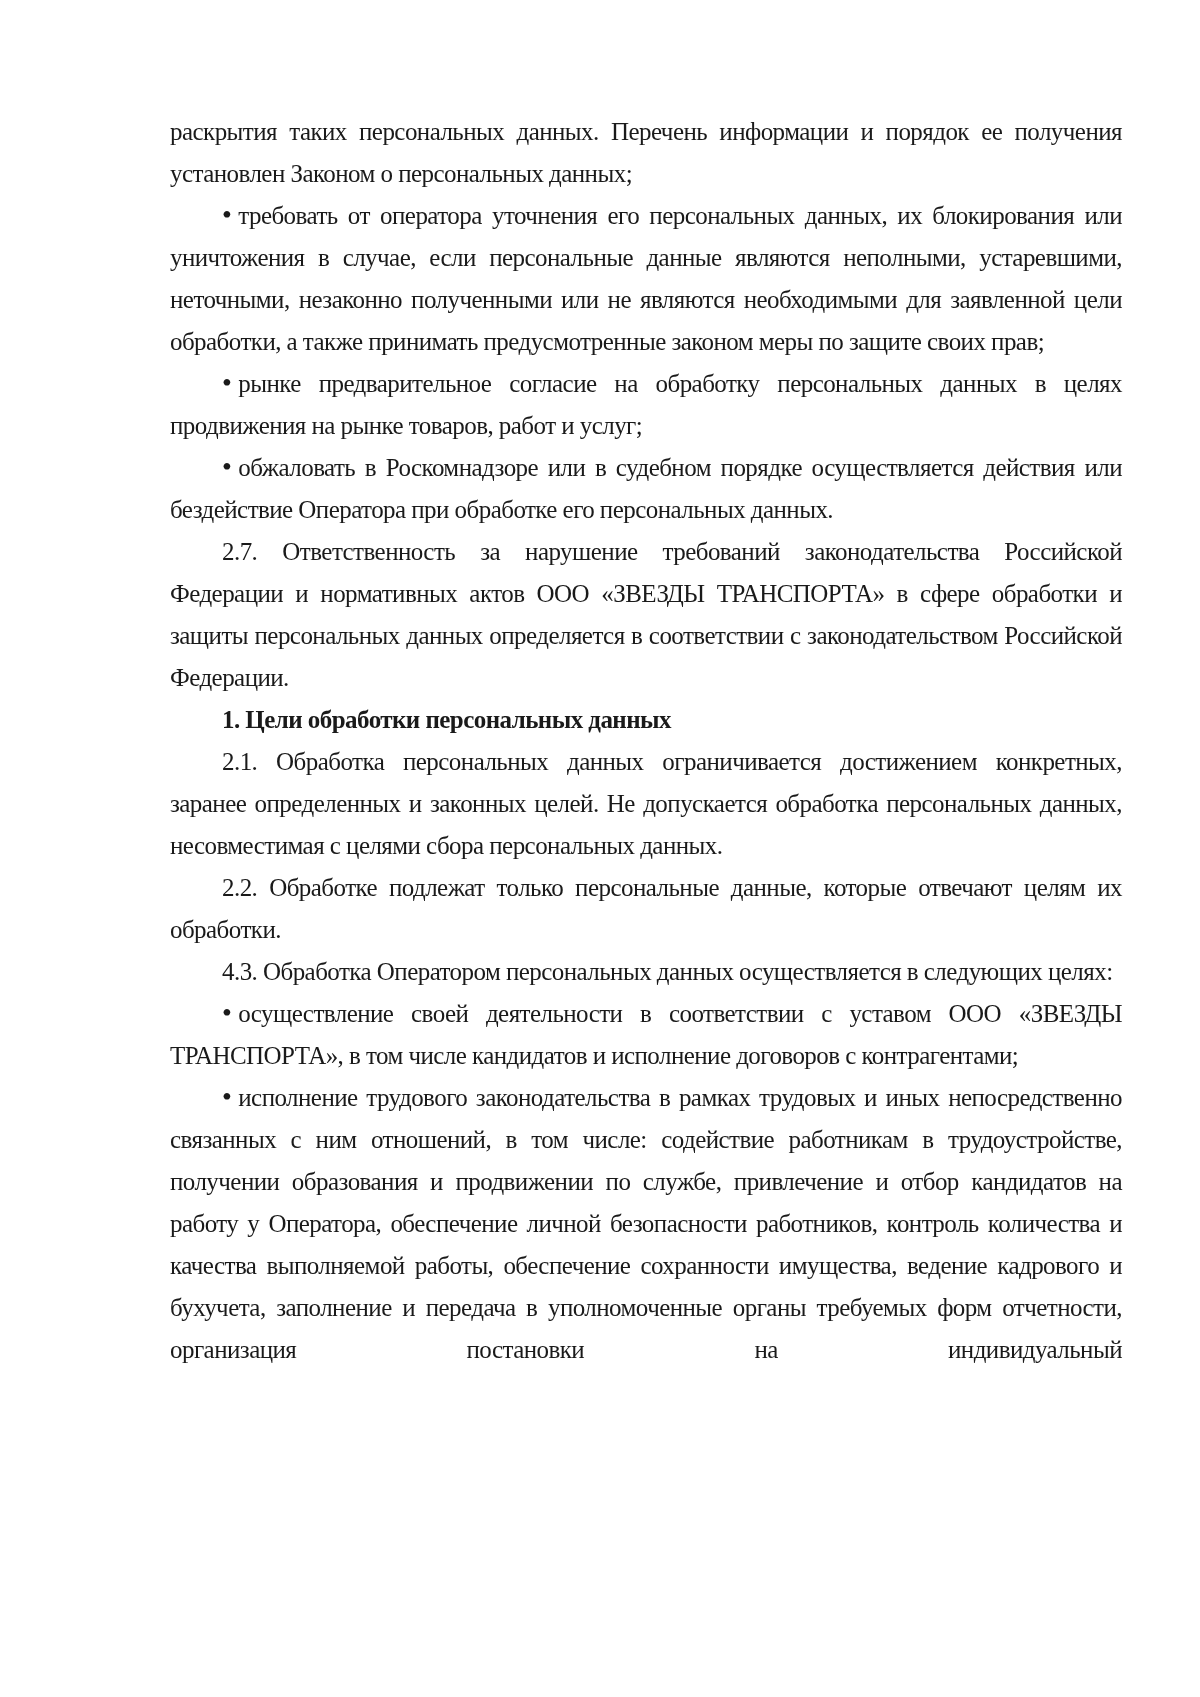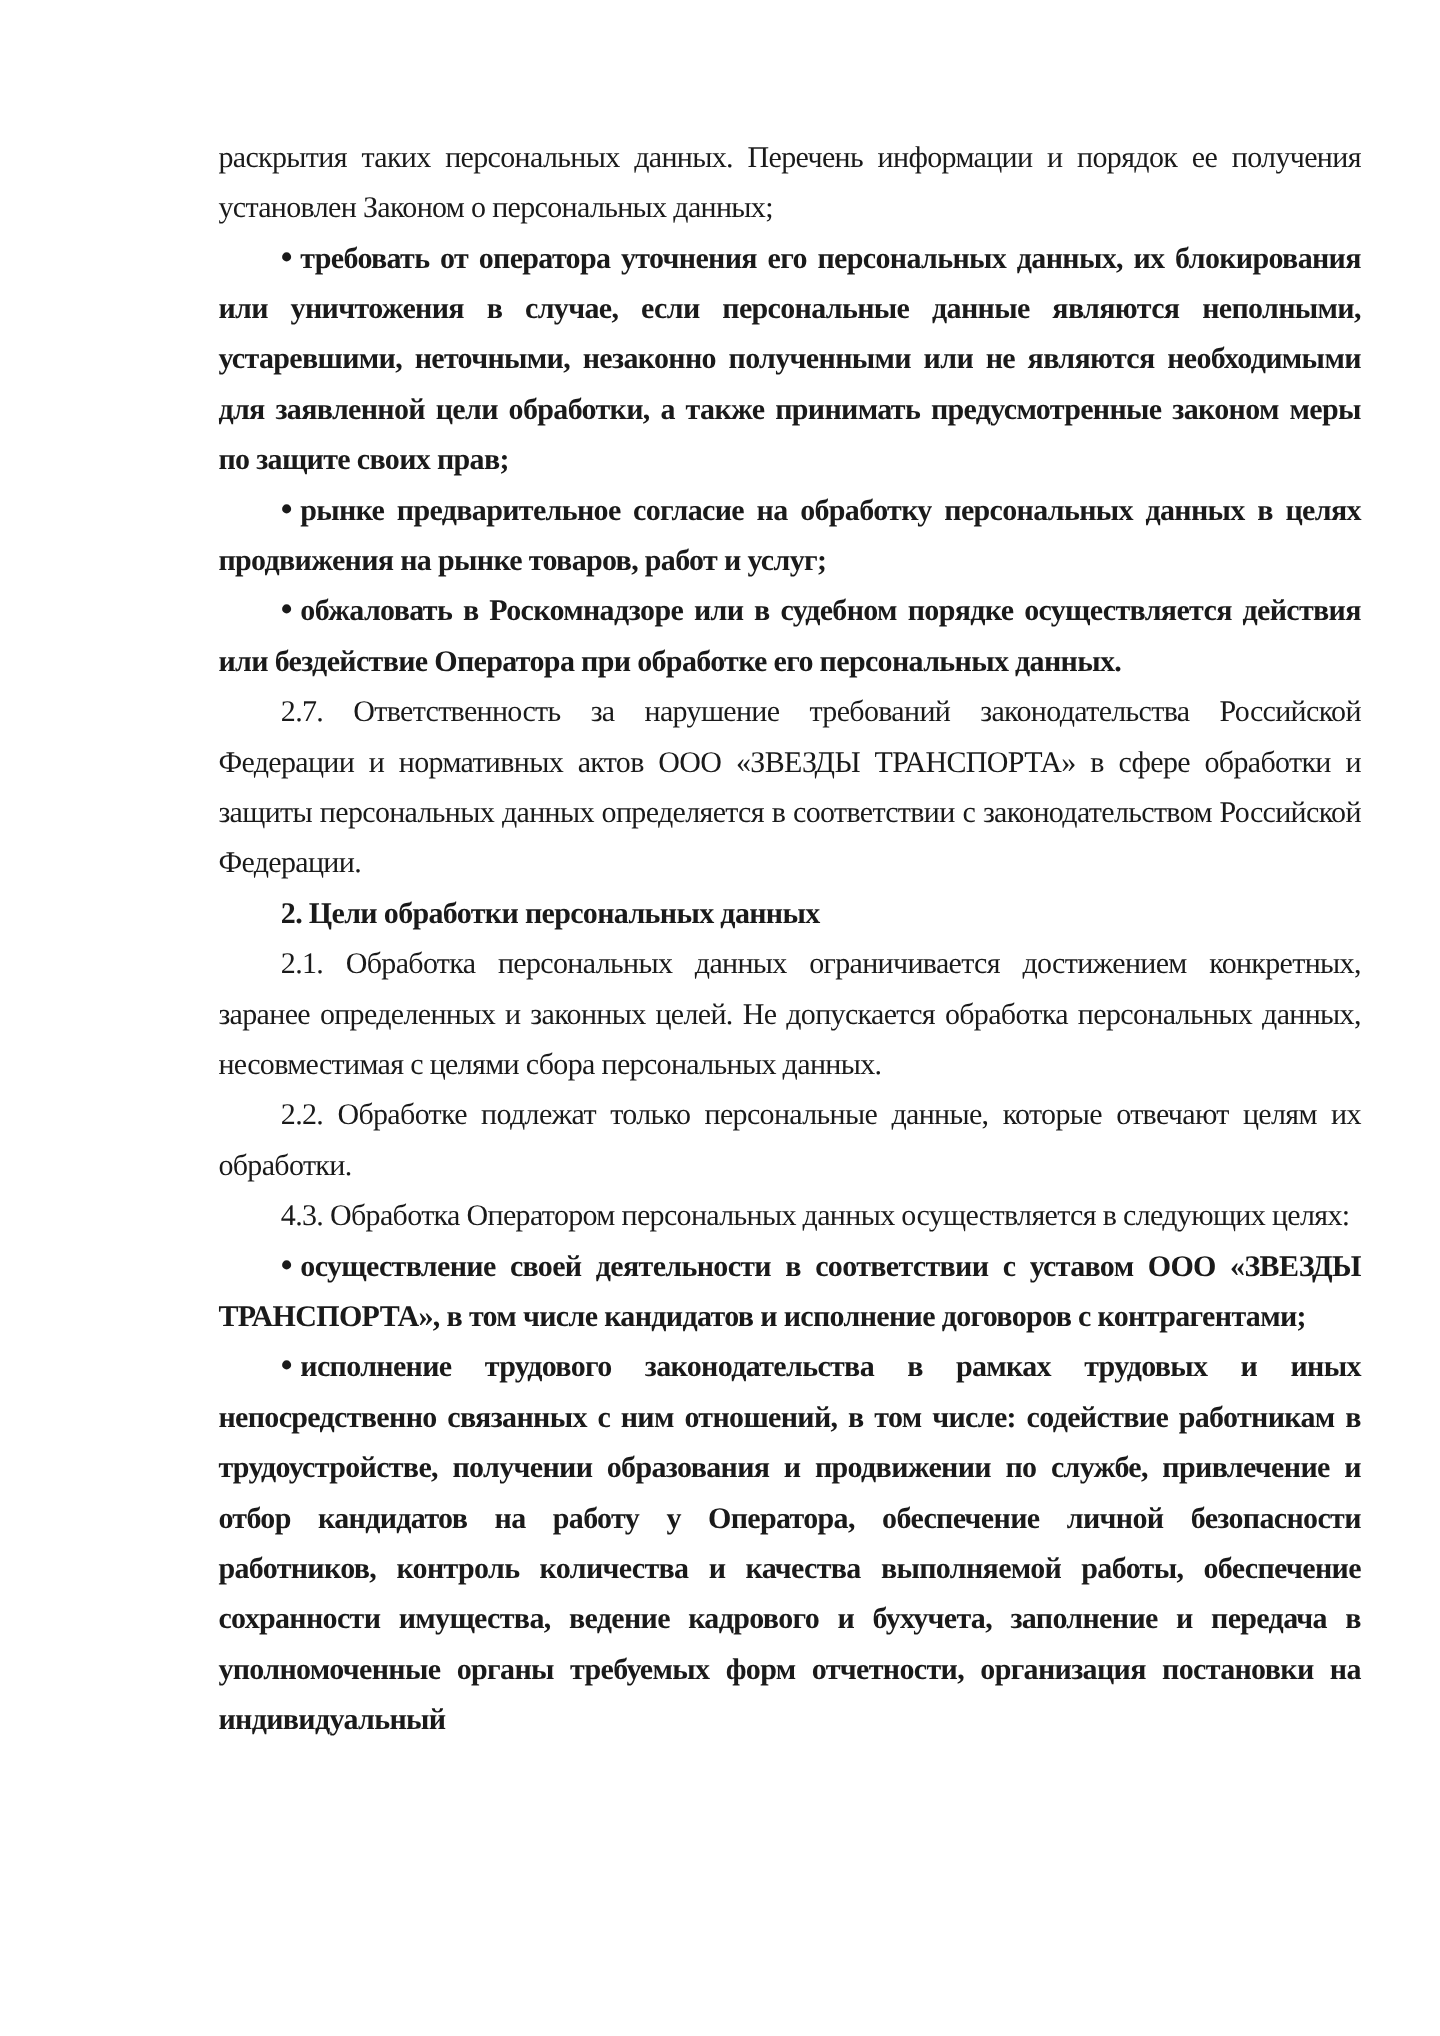--- a/index.html
+++ b/index.html
@@ -19,36 +19,34 @@
     position: absolute;
     top: 111px;
     left: 170px;
     width: 952px;
     font-family: "Liberation Serif", "DejaVu Serif", serif;
     font-size: 25px;
     line-height: 42px;
     letter-spacing: -0.55px;
     color: #1a1a1a;
     text-align: justify;
-    margin-left: 12px;
   }
   .para {
     margin: 0;
     padding: 0;
     text-align: justify;
   }
   .para.indent {
     text-indent: 52px;
   }
   .para.continuation {
     text-indent: 0;
   }
   .para.bullet {
     text-indent: 52px;
-    font-weight: bold;
   }
   .para.heading {
     text-indent: 52px;
     font-weight: bold;
   }
   .para.cutoff {
     text-align-last: justify;
   }
   .bullet-glyph {
     font-size: 1.12em;
@@ -66,21 +64,21 @@
 
     <p class="para bullet"><span class="bullet-glyph">•</span><span>требовать от оператора уточнения его персональных данных, их блокирования или уничтожения в случае, если персональные данные являются неполными, устаревшими, неточными, незаконно полученными или не являются необходимыми для заявленной цели обработки, а также принимать предусмотренные законом меры по защите своих прав;</span></p>
 
     <p class="para bullet"><span class="bullet-glyph">•</span><span>рынке предварительное согласие на обработку персональных данных в целях продвижения на рынке товаров, работ и услуг;</span></p>
 
     <p class="para bullet"><span class="bullet-glyph">•</span><span>обжаловать в Роскомнадзоре или в судебном порядке осуществляется действия или бездействие Оператора при обработке его персональных данных.</span></p>
 
 
     <p class="para indent"><span>2.7. Ответственность за нарушение требований законодательства Российской Федерации и нормативных актов ООО «ЗВЕЗДЫ ТРАНСПОРТА» в сфере обработки и защиты персональных данных определяется в соответствии с законодательством Российской Федерации.</span></p>
 
-    <p class="para heading"><span>2. Цели обработки персональных данных</span></p>
+    <p class="para heading"><span>1. Цели обработки персональных данных</span></p>
 
     <p class="para indent"><span>2.1. Обработка персональных данных ограничивается достижением конкретных, заранее определенных и законных целей. Не допускается обработка персональных данных, несовместимая с целями сбора персональных данных.</span></p>
 
     <p class="para indent"><span>2.2. Обработке подлежат только персональные данные, которые отвечают целям их обработки.</span></p>
 
     <p class="para indent"><span>4.3. Обработка Оператором персональных данных осуществляется в следующих целях:</span></p>
 
     <p class="para bullet"><span class="bullet-glyph">•</span><span>осуществление своей деятельности в соответствии с уставом ООО «ЗВЕЗДЫ ТРАНСПОРТА», в том числе кандидатов и исполнение договоров с контрагентами;</span></p>
 
     <p class="para bullet cutoff"><span class="bullet-glyph">•</span><span>исполнение трудового законодательства в рамках трудовых и иных непосредственно связанных с ним отношений, в том числе: содействие работникам в трудоустройстве, получении образования и продвижении по службе, привлечение и отбор кандидатов на работу у Оператора, обеспечение личной безопасности работников, контроль количества и качества выполняемой работы, обеспечение сохранности имущества, ведение кадрового и бухучета, заполнение и передача в уполномоченные органы требуемых форм отчетности, организация постановки на индивидуальный</span></p>

